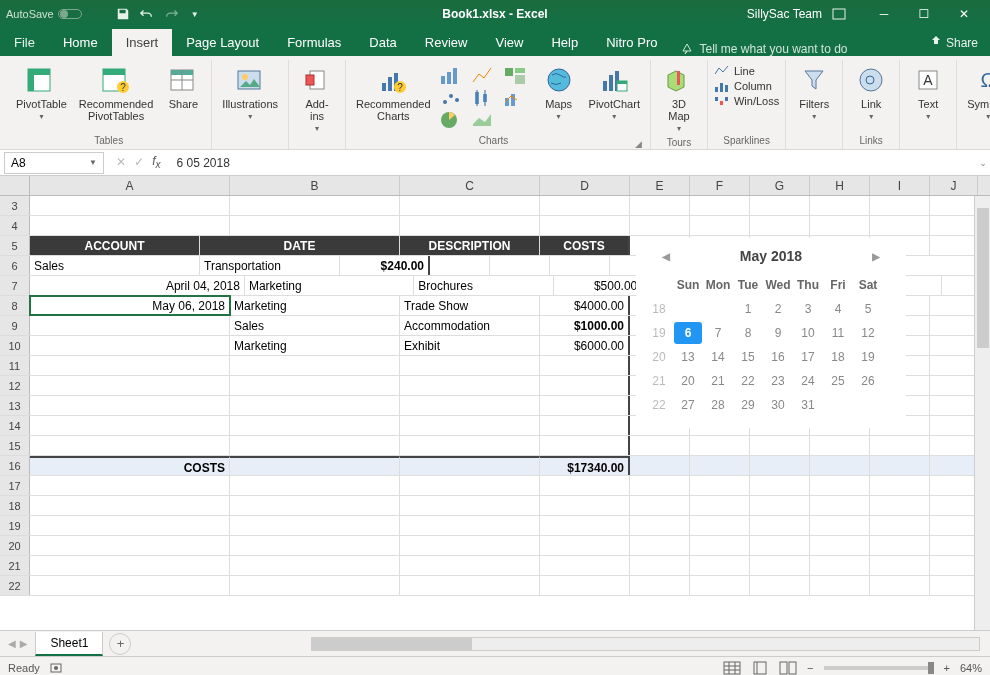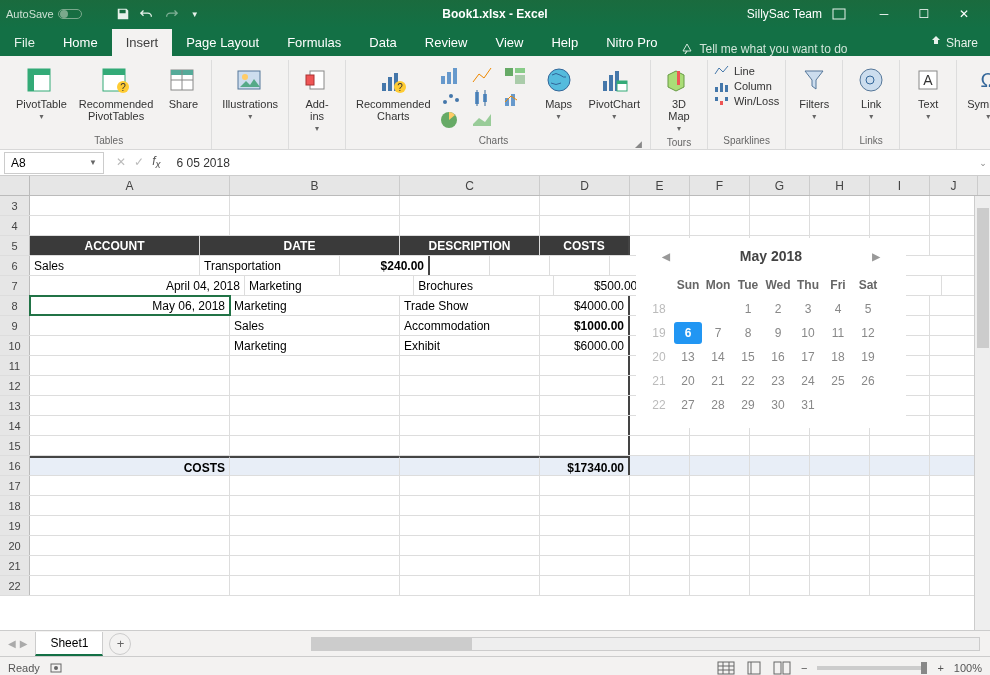--- a/index.html
+++ b/index.html
@@ -834,15 +834,15 @@
       </span>
     <span>
         <svg width="18" height="14">
           <rect x="1" y="1" width="7" height="12" fill="none" stroke="#666"></rect>
           <rect x="10" y="1" width="7" height="12" fill="none" stroke="#666"></rect>
         </svg>
       </span>
     <span>−</span>
     <div class="zoom-slider"></div>
     <span>+</span>
-    <span>100%</span>
+    <span>64%</span>
   </div>
 </div>
 
 </body></html>

